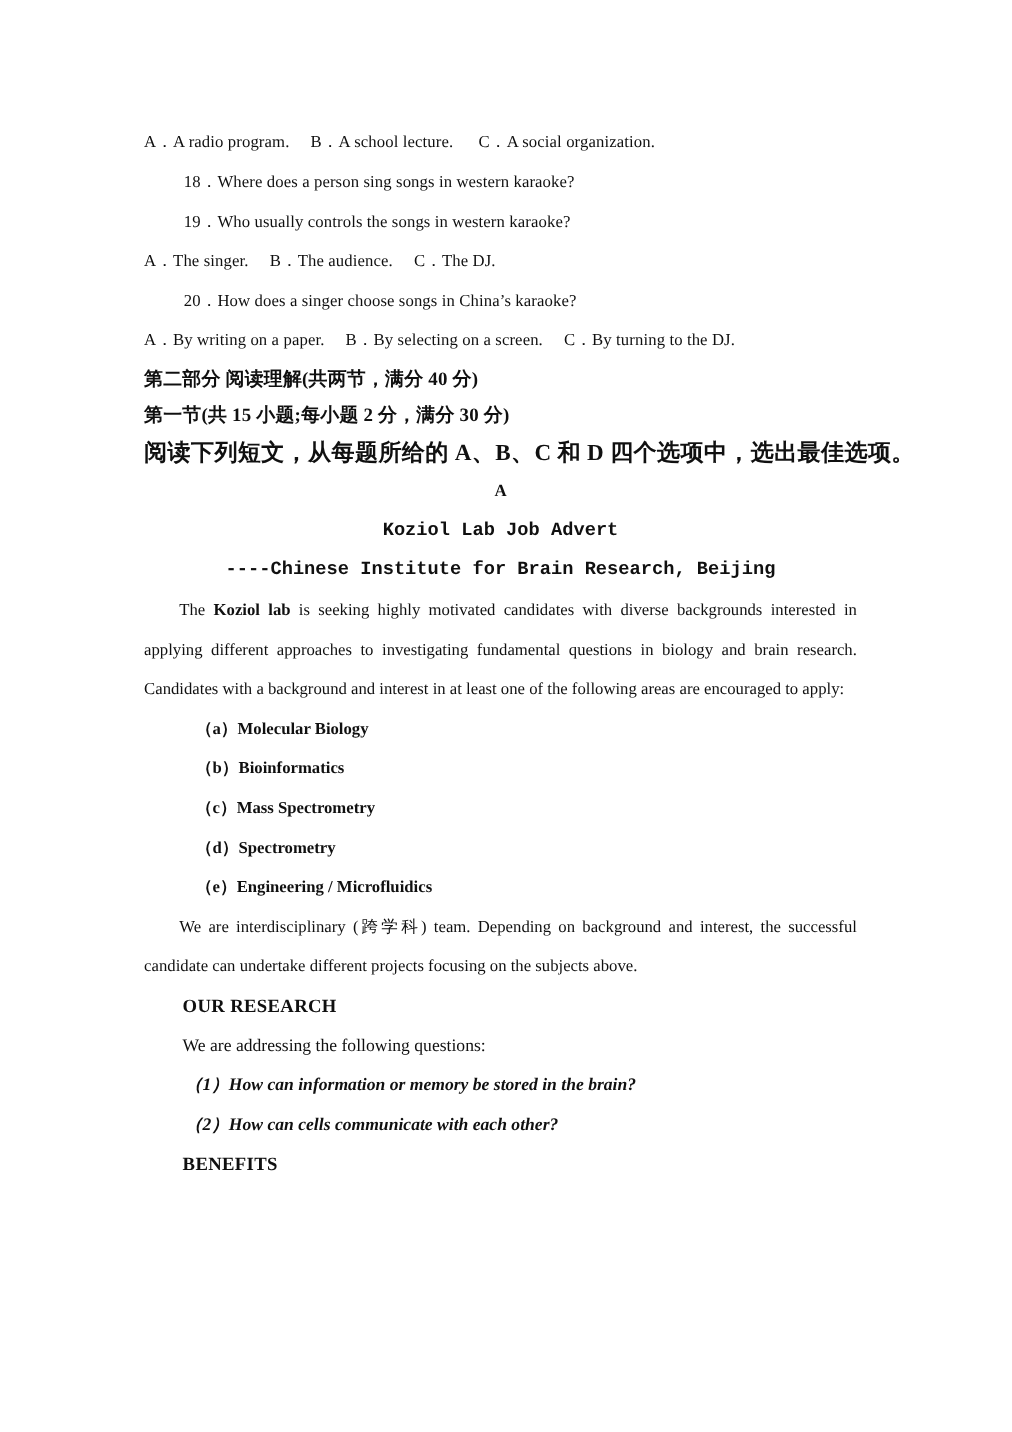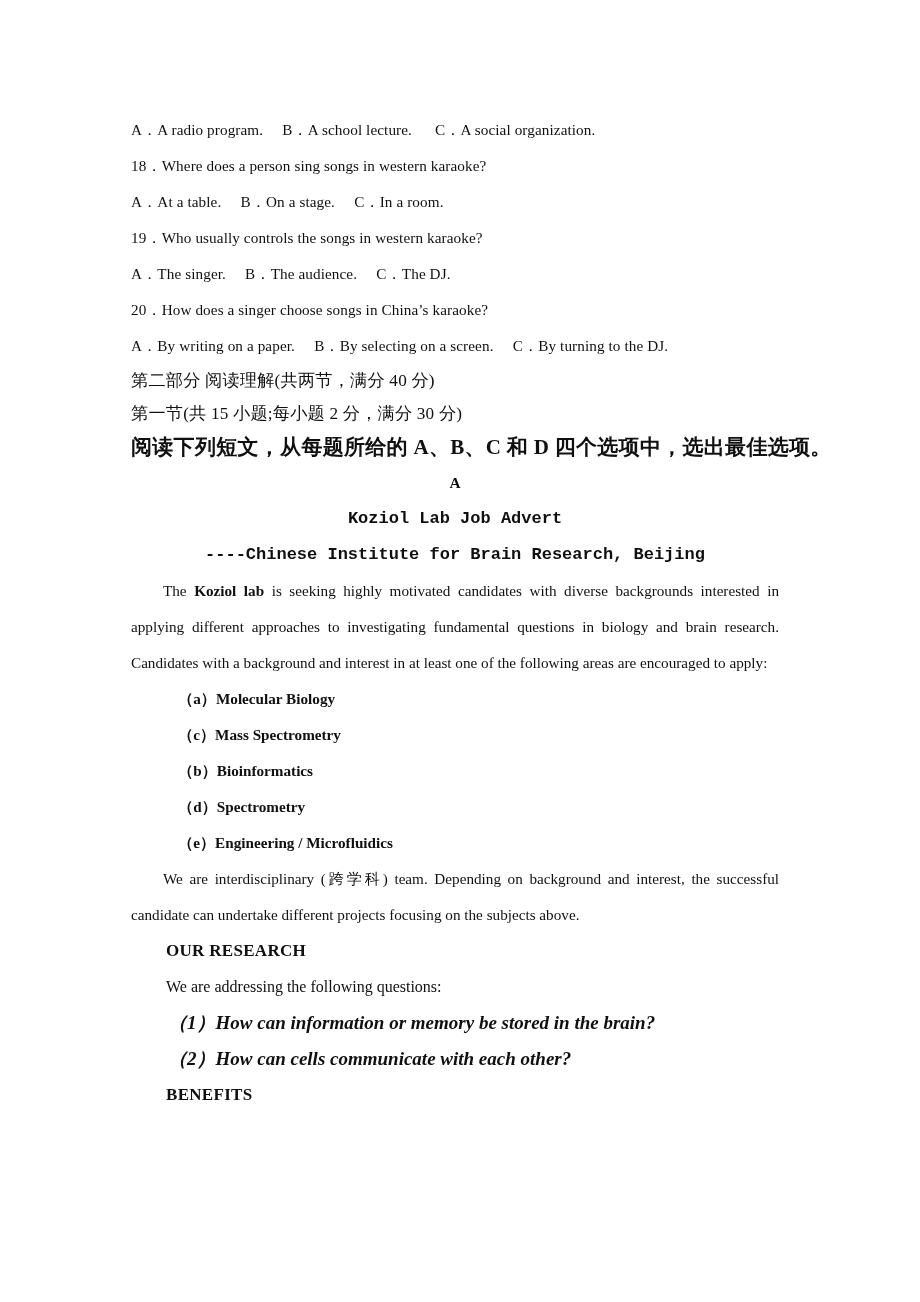--- a/index.html
+++ b/index.html
@@ -29,32 +29,33 @@
     top: 112px;
     width: 648px;
   }
 
   
   .qline {
     font-size: 15.2px;
     line-height: 36px;
     white-space: pre;
     letter-spacing: 0.1px;
+    margin-left: 36px;
   }
   .optline {
     font-size: 15.2px;
     line-height: 36px;
     white-space: pre;
     letter-spacing: 0.1px;
   }
 
   
   .cn-head {
     font-size: 17.2px;
-    font-weight: normal;
+    font-weight: bold;
     line-height: 33px;
     letter-spacing: 0.2px;
     white-space: pre;
   }
   .cn-instruct {
     font-size: 21px;
     font-weight: bold;
     line-height: 35px;
     letter-spacing: 0.3px;
     white-space: pre;
@@ -107,58 +108,57 @@
   
   .indent-line {
     font-size: 16px;
     line-height: 36px;
     margin-left: 35px;
     white-space: pre;
   }
 
   
   .bi-q {
-    font-size: 19px;
+    font-size: 16px;
     font-weight: bold;
     font-style: italic;
     line-height: 36px;
     margin-left: 37px;
     white-space: pre;
   }
 </style>
 </head>
 <body>
 
 <div class="page">
   <div class="content">
 
     <div class="optline">A．A radio program.  B．A school lecture.   C．A social organization.</div>
 
     <div class="qline">18．Where does a person sing songs in western karaoke?</div>
-    <div class="optline">A．At a table.  B．On a stage.  C．In a room.</div>
 
     <div class="qline">19．Who usually controls the songs in western karaoke?</div>
     <div class="optline">A．The singer.  B．The audience.  C．The DJ.</div>
 
     <div class="qline">20．How does a singer choose songs in China’s karaoke?</div>
     <div class="optline">A．By writing on a paper.  B．By selecting on a screen.  C．By turning to the DJ.</div>
 
     <div class="cn-head">第二部分 阅读理解(共两节，满分 40 分)</div>
     <div class="cn-head">第一节(共 15 小题;每小题 2 分，满分 30 分)</div>
     <div class="cn-instruct">阅读下列短文，从每题所给的 A、B、C 和 D 四个选项中，选出最佳选项。</div>
 
     <div class="center-head">A</div>
     <div class="center-head big">Koziol Lab Job Advert</div>
     <div class="center-head big">----Chinese Institute for Brain Research, Beijing</div>
 
     <p class="para indent"><span>The </span><b>Koziol lab</b><span> is seeking highly motivated candidates with diverse backgrounds interested in applying different approaches to investigating fundamental questions in biology and brain research. Candidates with a background and interest in at least one of the following areas are encouraged to apply:</span></p>
 
     <div class="blist">（a）Molecular Biology</div>
+    <div class="blist">（b）Bioinformatics</div>
     <div class="blist">（c）Mass Spectrometry</div>
-    <div class="blist">（b）Bioinformatics</div>
     <div class="blist">（d）Spectrometry</div>
     <div class="blist">（e）Engineering / Microfluidics</div>
 
     <p class="para indent">We are interdisciplinary (跨学科) team. Depending on background and interest, the successful candidate can undertake different projects focusing on the subjects above.</p>
 
     <div class="subhead">OUR RESEARCH</div>
 
     <div class="indent-line">We are addressing the following questions:</div>
 
     <div class="bi-q">（1）How can information or memory be stored in the brain?</div>

